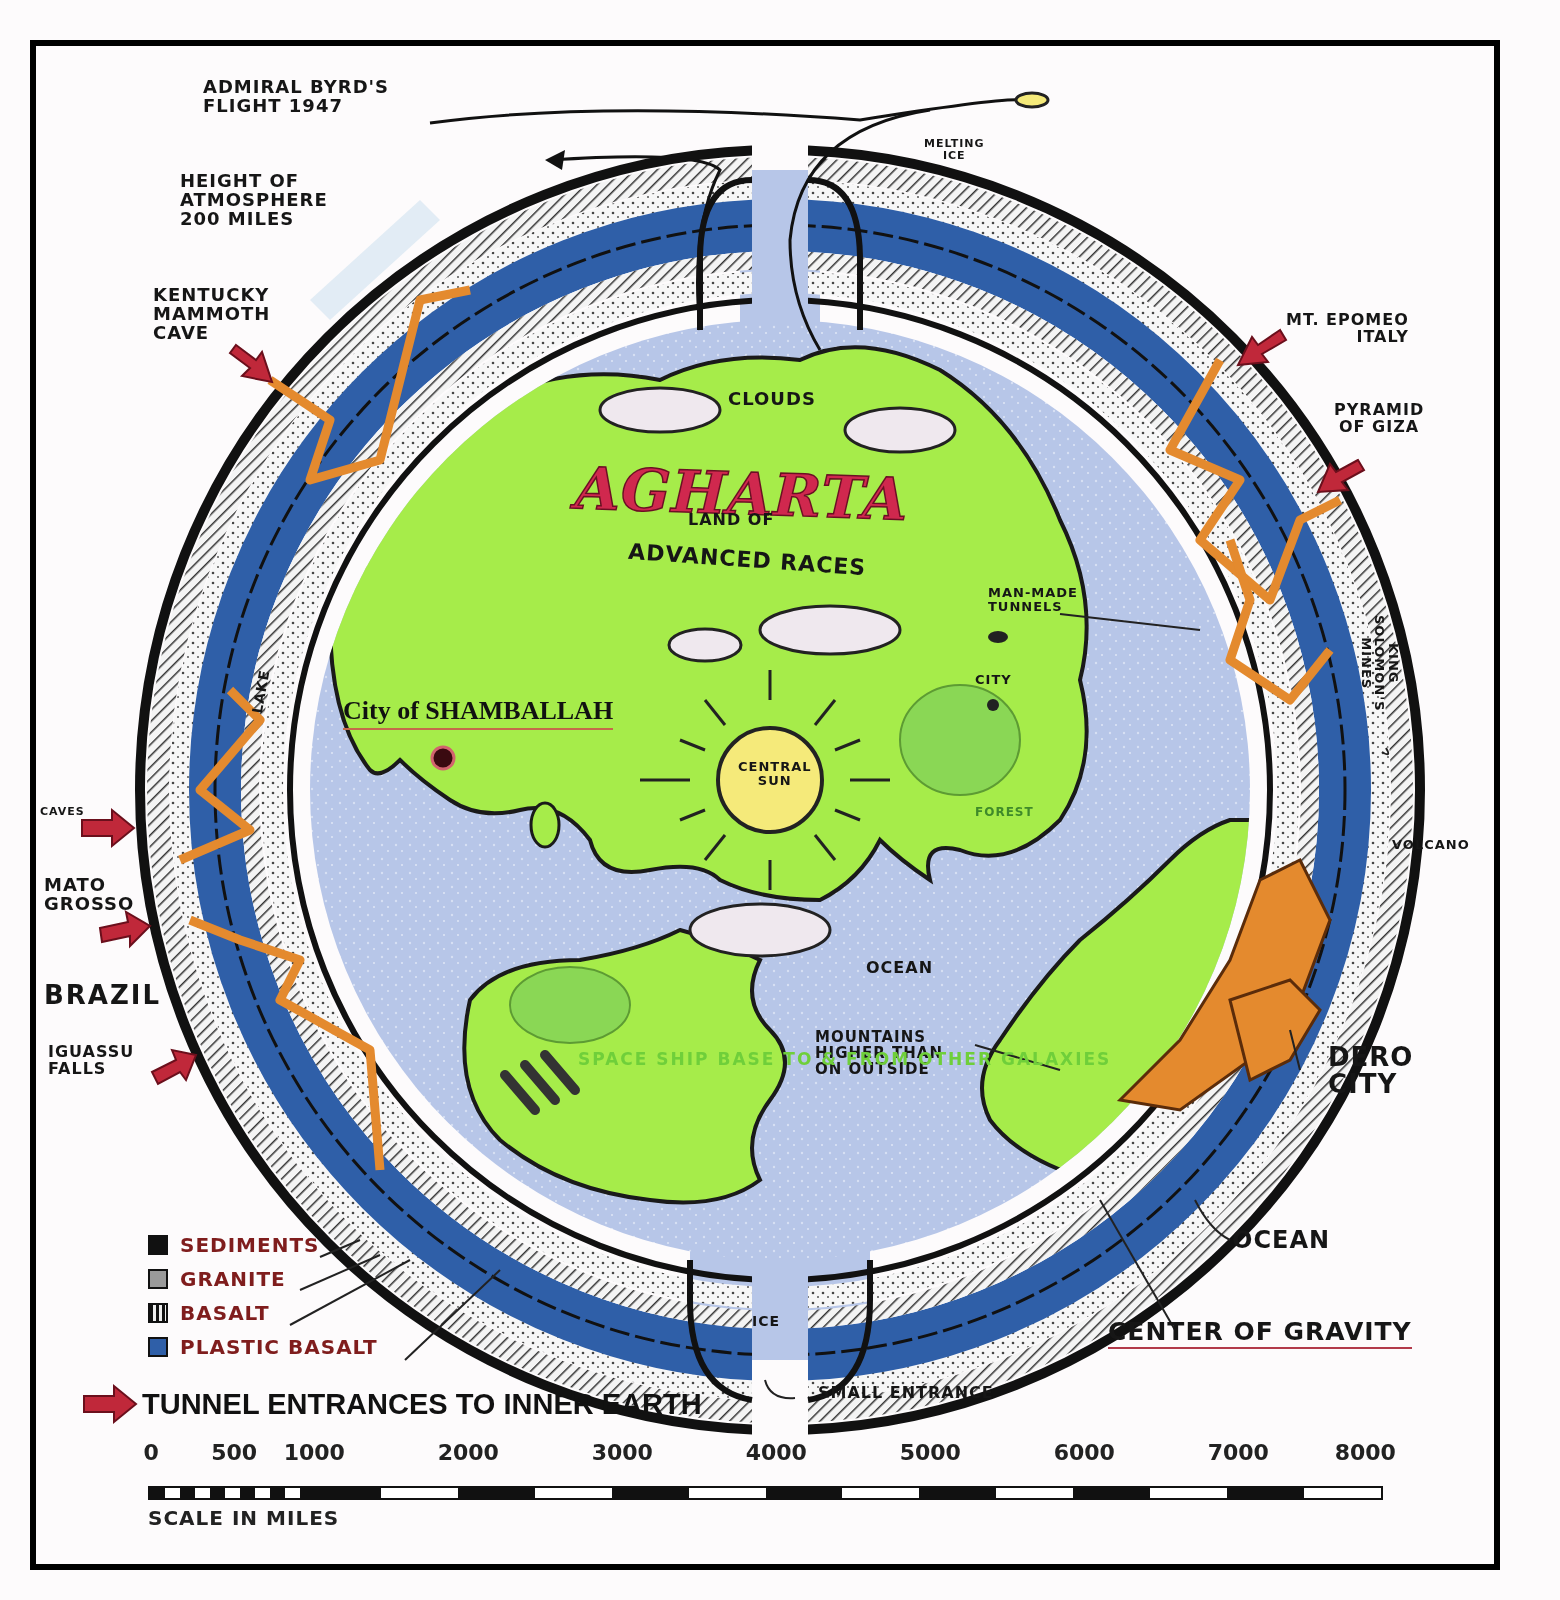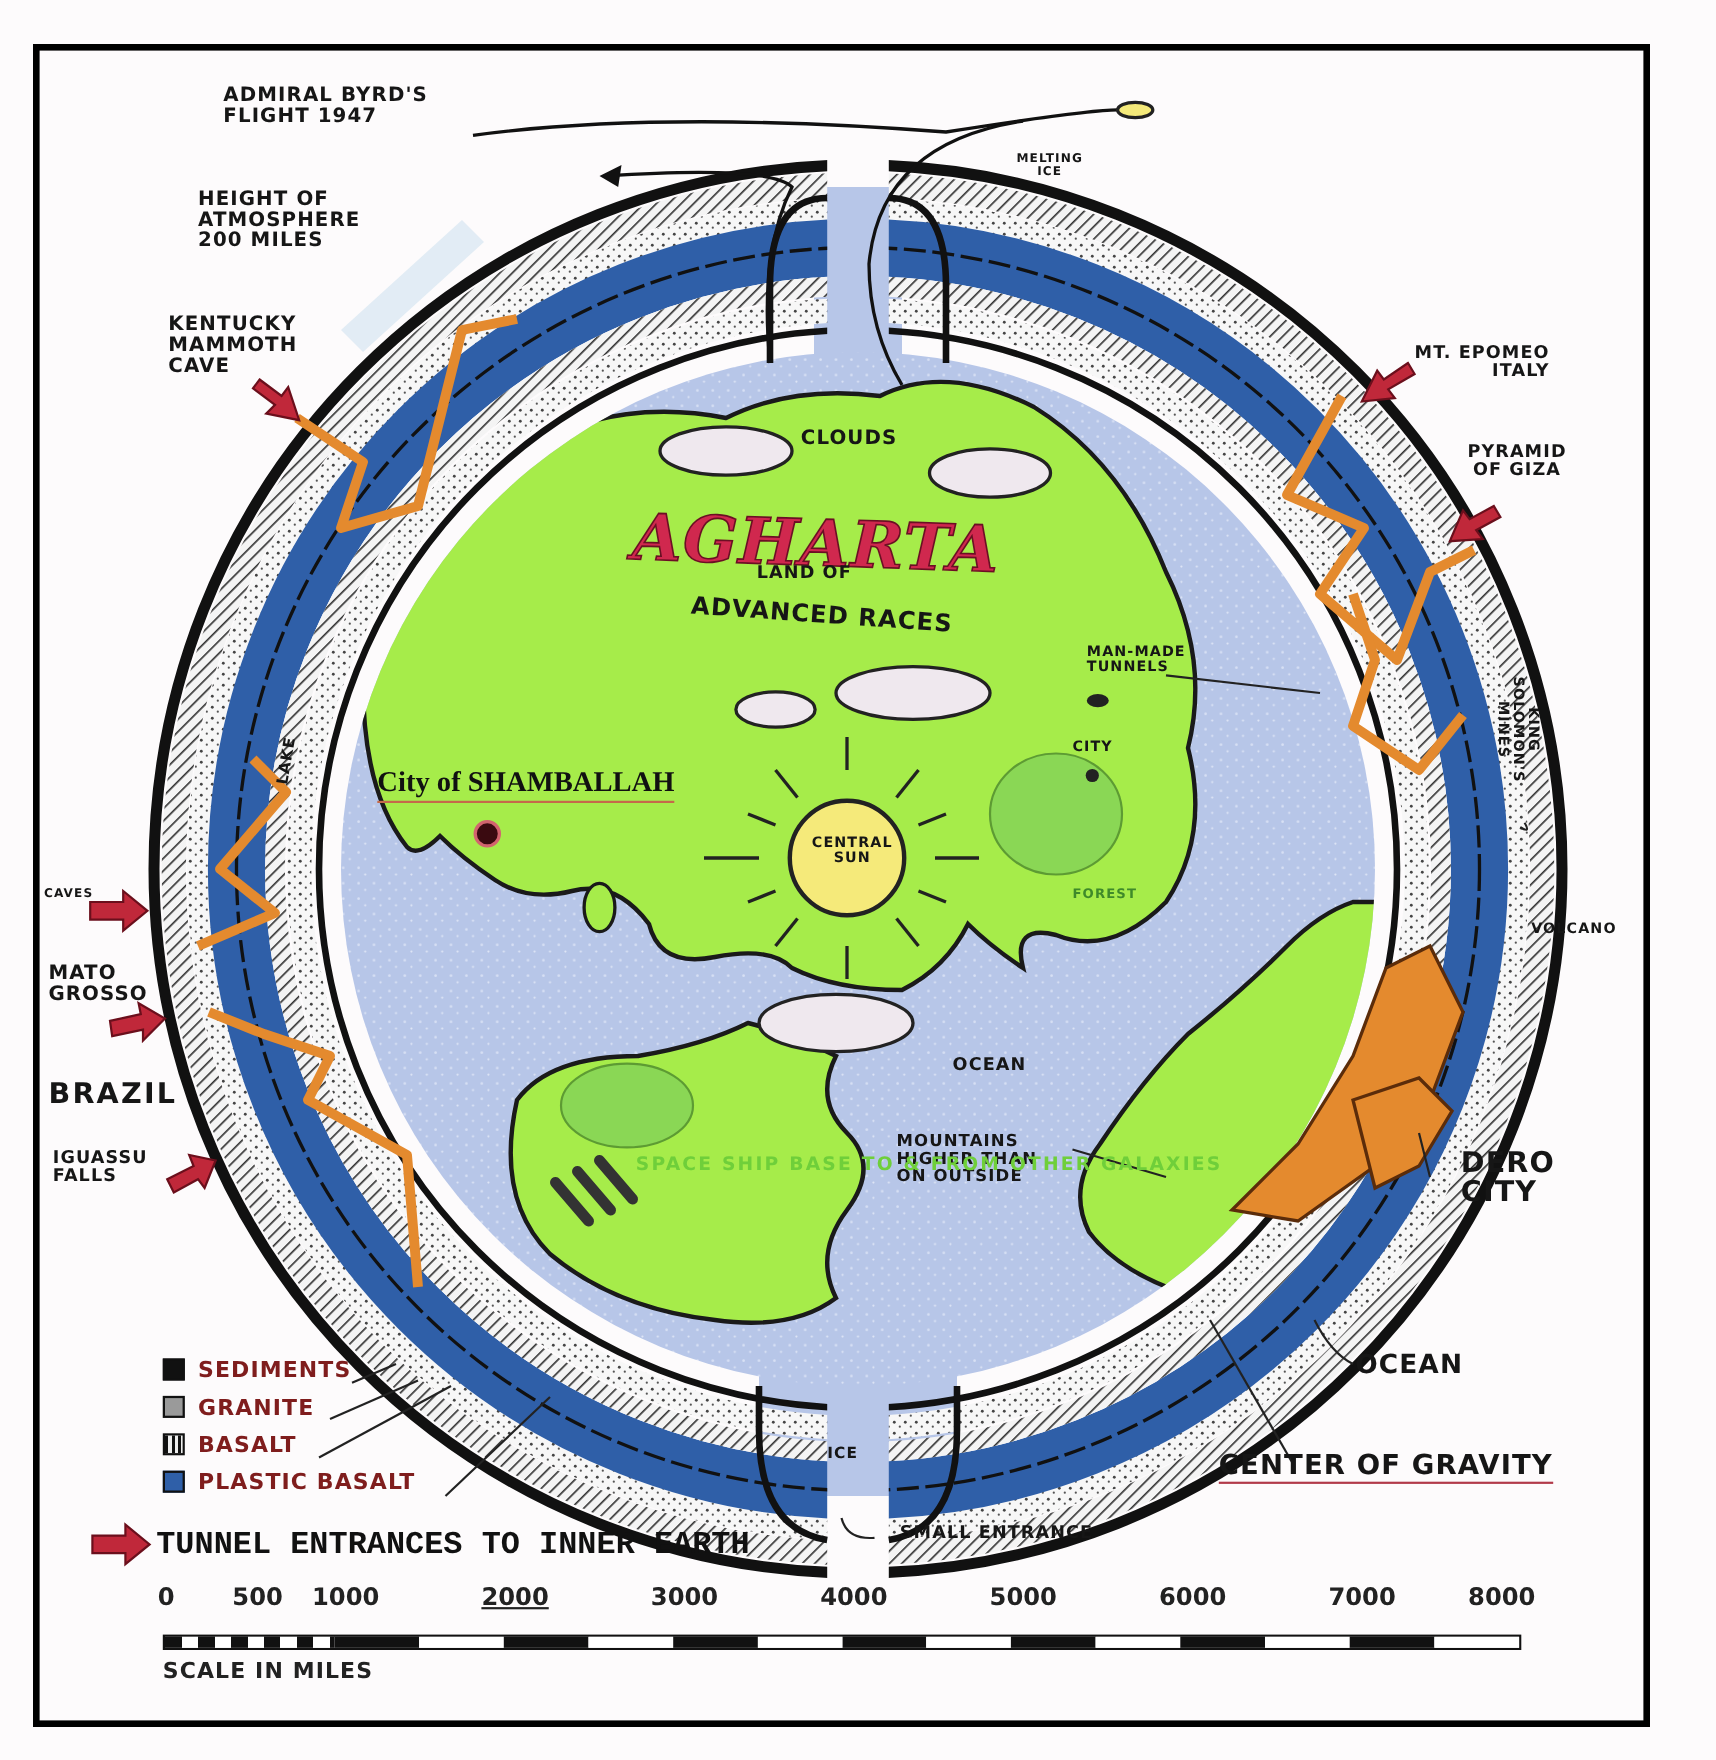--- a/index.html
+++ b/index.html
@@ -15,21 +15,21 @@
   .s24{font-size:24px;}
   .s26{font-size:26px;}
   .title{position:absolute;font-family:"DejaVu Serif",serif;font-weight:bold;font-style:italic;color:#d0284e;font-size:58px;letter-spacing:1px;-webkit-text-stroke:1.5px #6b0f24;}
   .sham{position:absolute;font-family:"Liberation Serif",serif;font-weight:bold;font-size:26px;color:#111;border-bottom:2px solid #c56a4a;padding-bottom:2px;}
   .green-txt{position:absolute;font-weight:bold;font-size:17px;color:#6fcf3a;text-align:center;line-height:1.15;letter-spacing:2px;}
   .legend{position:absolute;left:148px;top:1228px;}
   .legend .row{display:flex;align-items:center;height:34px;}
   .legend .sw{width:20px;height:20px;margin-right:12px;border:2px solid #111;box-sizing:border-box;}
   .legend .tx{font-weight:bold;font-size:20px;letter-spacing:1px;color:#7f1d1d;}
   .tunnel{position:absolute;left:82px;top:1388px;display:flex;align-items:center;}
-  .tunnel .tx{font-family:Liberation Mono, monospace;font-weight:bold;font-size:29px;color:#111;margin-left:4px;letter-spacing:0px;}
+  .tunnel .tx{font-family:Liberation Sans, sans-serif;font-weight:bold;font-size:29px;color:#111;margin-left:4px;letter-spacing:0px;}
   .scale{position:absolute;left:148px;top:1440px;width:1260px;height:110px;}
   .scale .tick-lbl{position:absolute;top:0;font-size:22px;font-weight:bold;color:#222;transform:translateX(-30%);}
   .scale .bar{position:absolute;top:46px;left:0;width:1235px;height:14px;border:2px solid #111;box-sizing:border-box;display:flex;}
   .scale .seg{height:100%;}
   .scale .cap{position:absolute;top:66px;left:0;font-size:20px;font-weight:bold;letter-spacing:1px;color:#222;}
   .gravity{position:absolute;left:1108px;top:1316px;text-align:center;font-weight:bold;font-size:25px;color:#161616;letter-spacing:1px;line-height:1.25;}
   .gravity span{display:block;border-bottom:2px solid #b23a4a;}
 </style>
 </head>
 <body>
@@ -269,21 +269,21 @@
 
 <div class="tunnel">
   <div style="width:56px;"></div>
   <div class="tx">TUNNEL ENTRANCES TO INNER EARTH</div>
 </div>
 
 <div class="scale">
   <div class="tick-lbl" style="left:0px;">0</div>
   <div class="tick-lbl" style="left:77px;">500</div>
   <div class="tick-lbl" style="left:154px;">1000</div>
-  <div class="tick-lbl" style="left:308px;text-decoration:underline;">2000</div>
+  <div class="tick-lbl" style="left:308px;">2000</div>
   <div class="tick-lbl" style="left:462px;">3000</div>
   <div class="tick-lbl" style="left:616px;">4000</div>
   <div class="tick-lbl" style="left:770px;">5000</div>
   <div class="tick-lbl" style="left:924px;">6000</div>
   <div class="tick-lbl" style="left:1078px;">7000</div>
   <div class="tick-lbl" style="left:1205px;">8000</div>
   <div class="bar">
     <div class="seg" style="width:154px;background:repeating-linear-gradient(90deg,#111 0 15px,#fff 15px 30px);"></div>
     <div class="seg" style="width:77px;background:#111;"></div>
     <div class="seg" style="width:77px;background:#fff;"></div>

